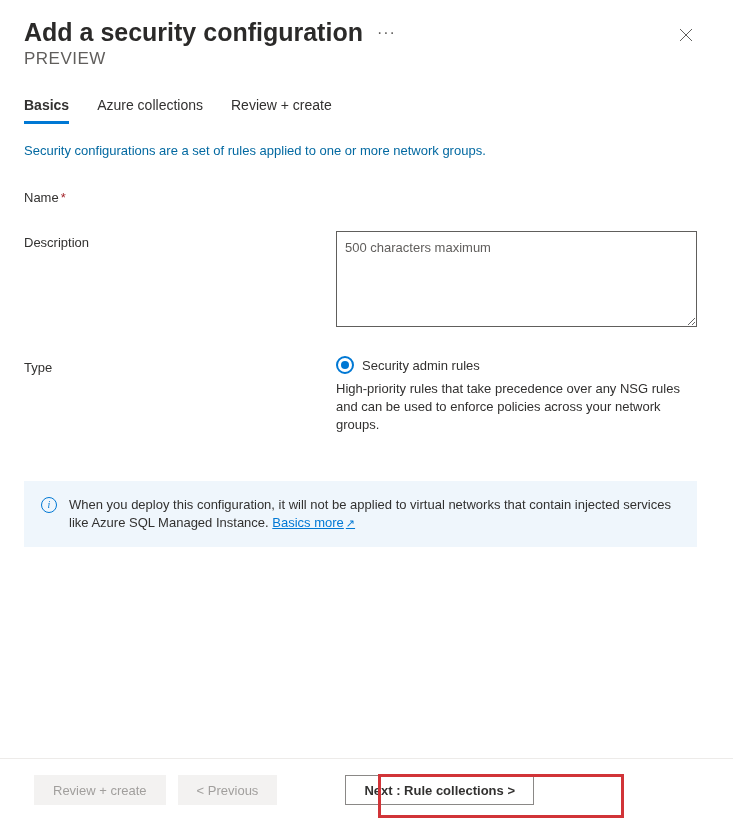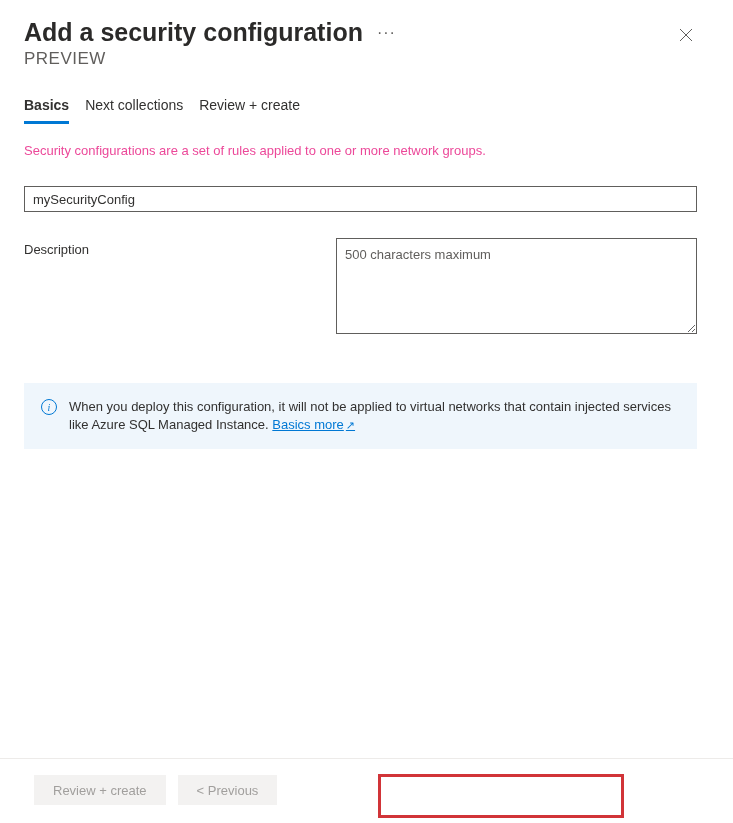--- a/index.html
+++ b/index.html
@@ -60,39 +60,39 @@
       height: 14px;
     }
     .preview-label {
       font-size: 17px;
       color: #605e5c;
       letter-spacing: 0.5px;
       margin-top: 2px;
     }
     .tabs {
       display: flex;
-      gap: 16px;
+      gap: 28px;
       margin-top: 28px;
       border-bottom: 1px solid transparent;
     }
     .tab {
       padding-bottom: 8px;
       font-size: 14px;
       color: #323130;
       cursor: pointer;
       border-bottom: 3px solid transparent;
     }
     .tab.active {
       font-weight: 600;
       border-bottom: 3px solid #0078d4;
     }
     .description-text {
       margin-top: 18px;
       font-size: 13px;
-      color: #ec4899;
+      color: #0369a1;
     }
     .form-section {
       margin-top: 28px;
     }
     .form-row {
       display: flex;
       align-items: flex-start;
       margin-bottom: 26px;
     }
     .form-label {
@@ -249,50 +249,63 @@
     <span class="close-icon">
       <svg viewBox="0 0 14 14">
           <line x1="1" y1="1" x2="13" y2="13" stroke="#605e5c" stroke-width="1"></line>
           <line x1="13" y1="1" x2="1" y2="13" stroke="#605e5c" stroke-width="1"></line>
         </svg>
     </span>
   </div>
 
   <div class="tabs">
     <div class="tab active">Basics</div>
-    <div class="tab">Next collections</div>
+    <div class="tab">Azure collections</div>
     <div class="tab">Review + create</div>
   </div>
 
   <div class="description-text">Security configurations are a set of rules applied to one or more network groups.</div>
 
   <div class="form-section">
     <div class="form-row">
-      <div class="form-control">
-        <input type="text" class="text-input" value="mySecurityConfig" style="">
+      <div class="form-label">
+        <span>Name</span><span class="required-star">*</span>
       </div>
     </div>
 
     <div class="form-row">
       <div class="form-label">Description</div>
       <div class="form-control">
         <textarea class="textarea-input" placeholder="500 characters maximum" style=""></textarea>
       </div>
     </div>
 
+    <div class="form-row">
+      <div class="form-label">Type</div>
+      <div class="form-control">
+        <div class="radio-row">
+          <div class="radio-outer">
+            <div class="radio-inner"></div>
+          </div>
+          <span class="radio-label">Security admin rules</span>
+        </div>
+        <div class="radio-help">High-priority rules that take precedence over any NSG rules and can be used to enforce policies across your network groups.</div>
+      </div>
+    </div>
   </div>
 
   <div class="info-box">
     <div class="info-icon">i</div>
     <div class="info-text">
       <span>When you deploy this configuration, it will not be applied to virtual networks that contain injected services like Azure SQL Managed Instance. </span><a class="info-link"><span>Basics more</span><span class="external-icon">↗</span></a>
     </div>
   </div>
 
 </div>
 
 <div class="footer">
   <button class="btn">Review + create</button>
   <button class="btn">&lt; Previous</button>
   <div style="width:44px"></div>
+  <button class="btn btn-secondary">Next : Rule collections &gt;</button>
 </div>
 
 <div class="highlight-box" style="left:378px; top:774px; width:246px; height:44px;"></div>
 
 </body></html>

